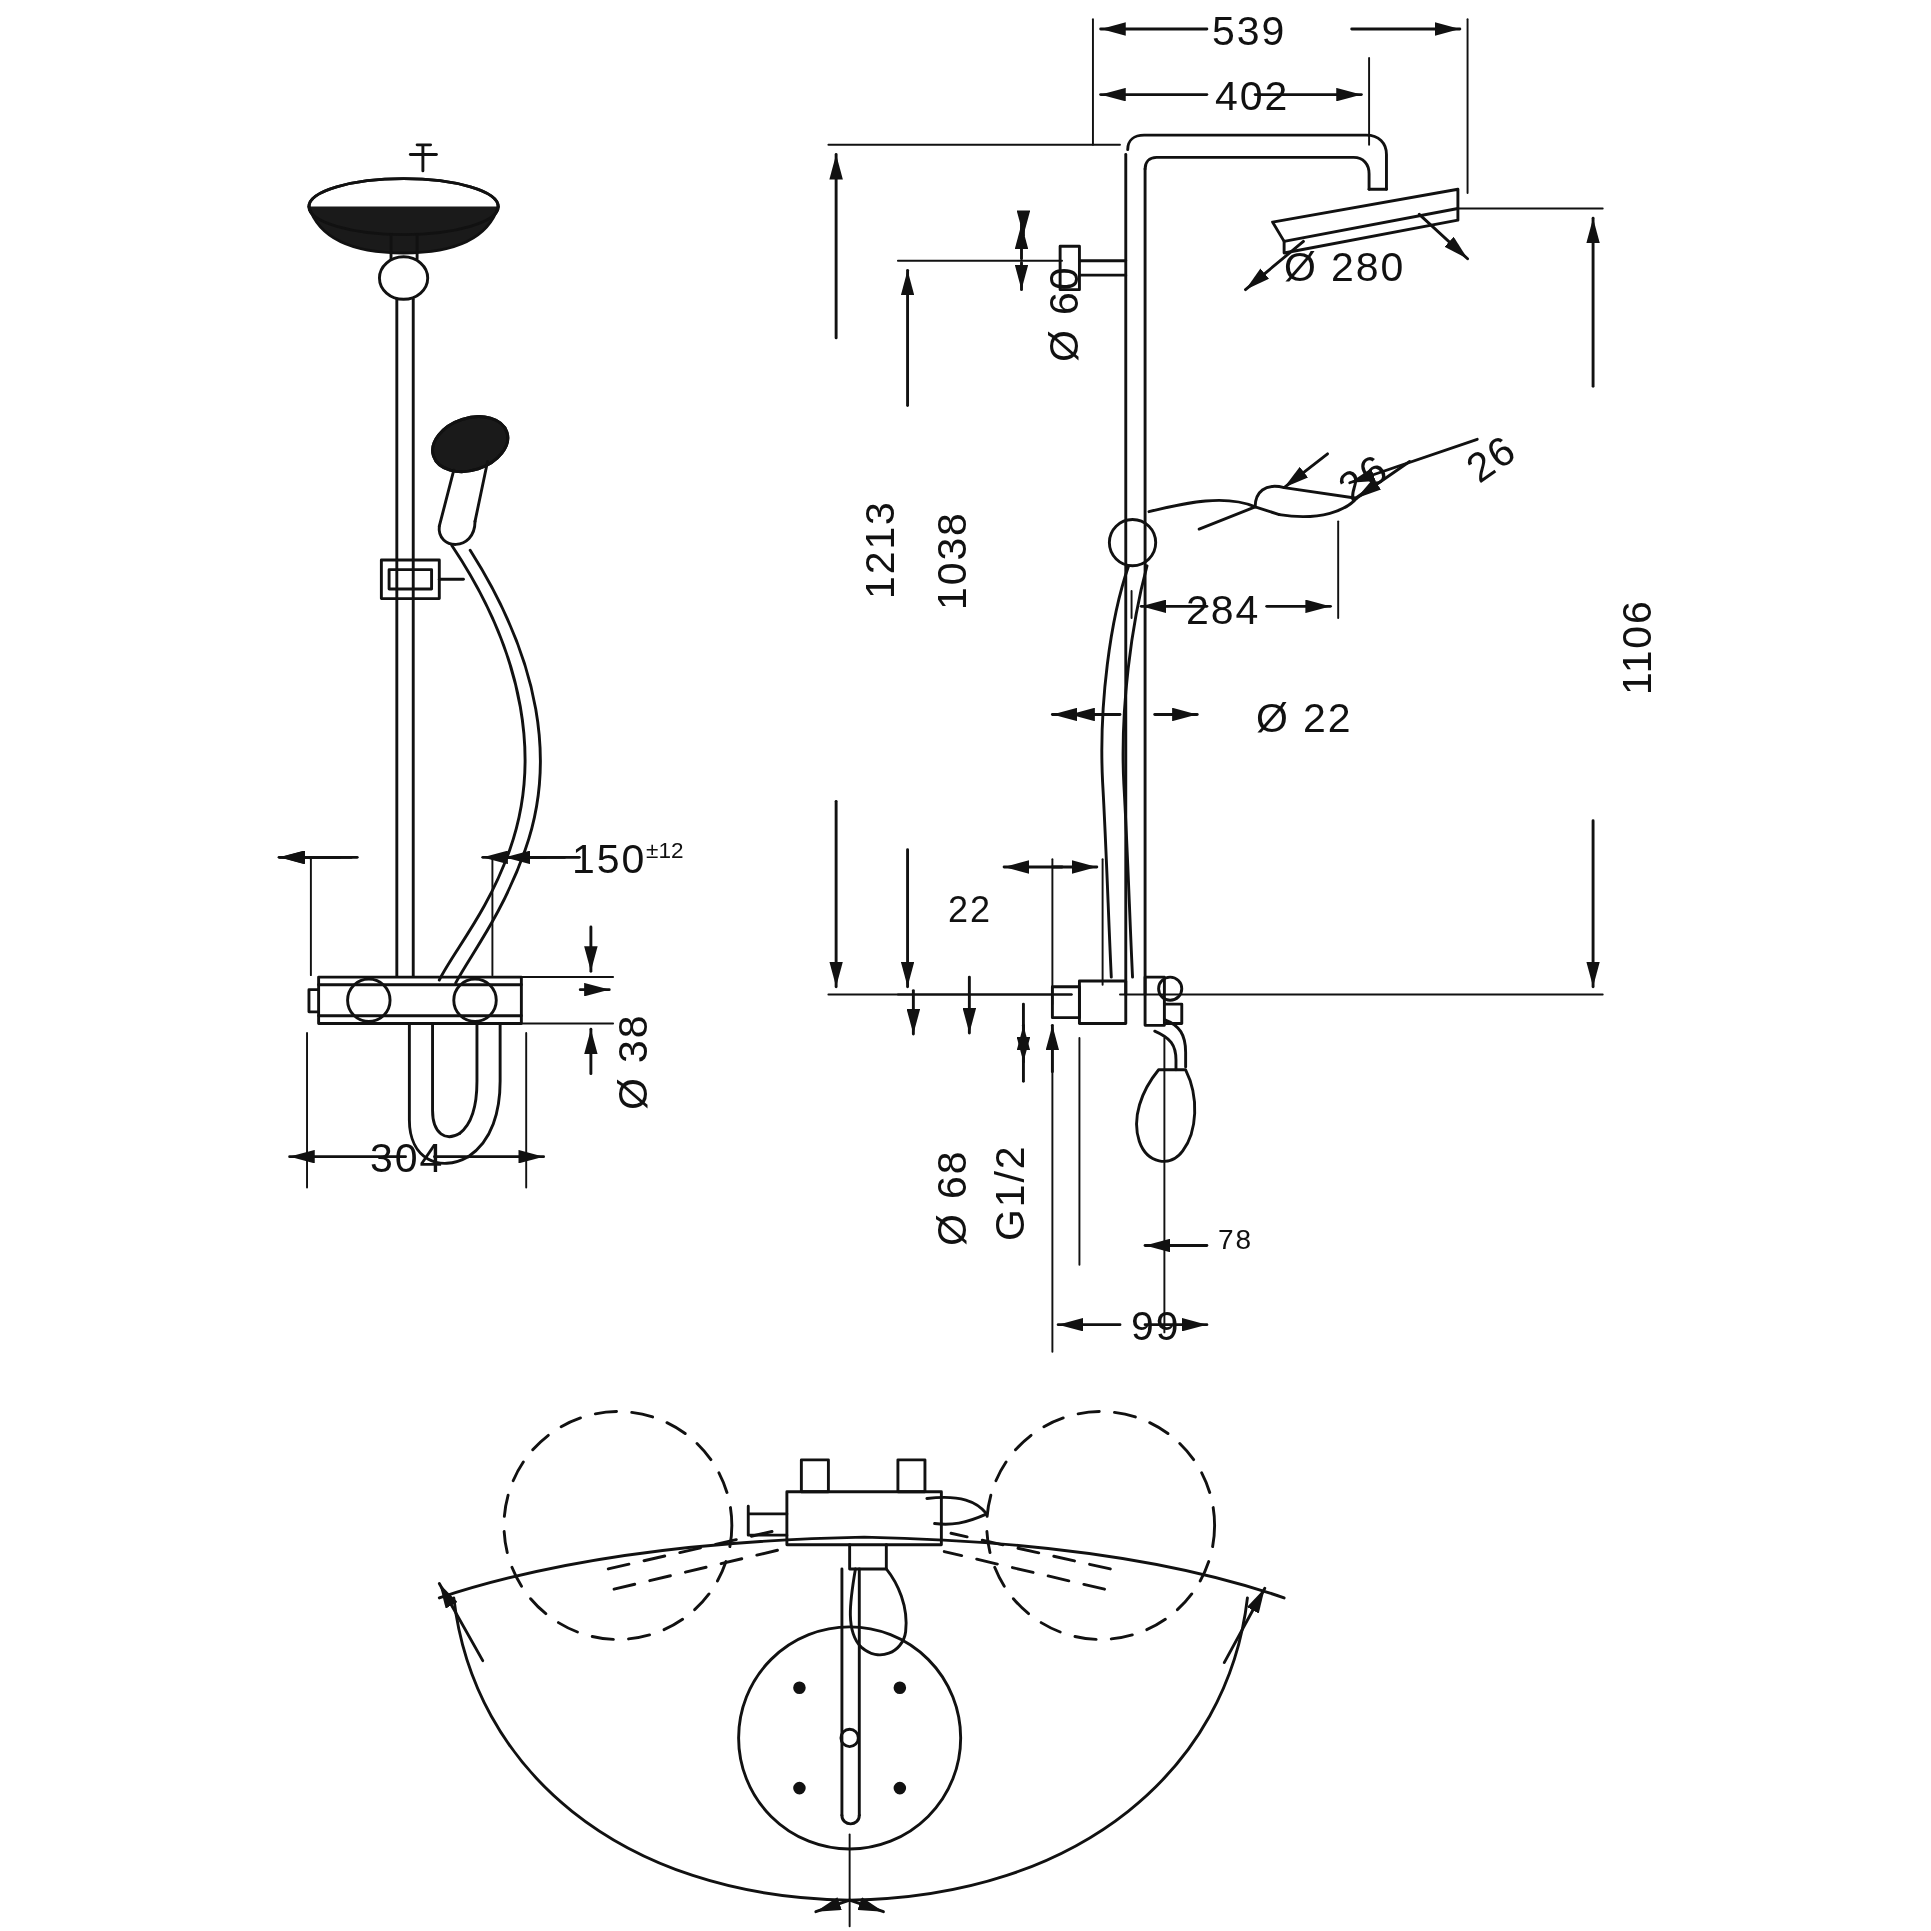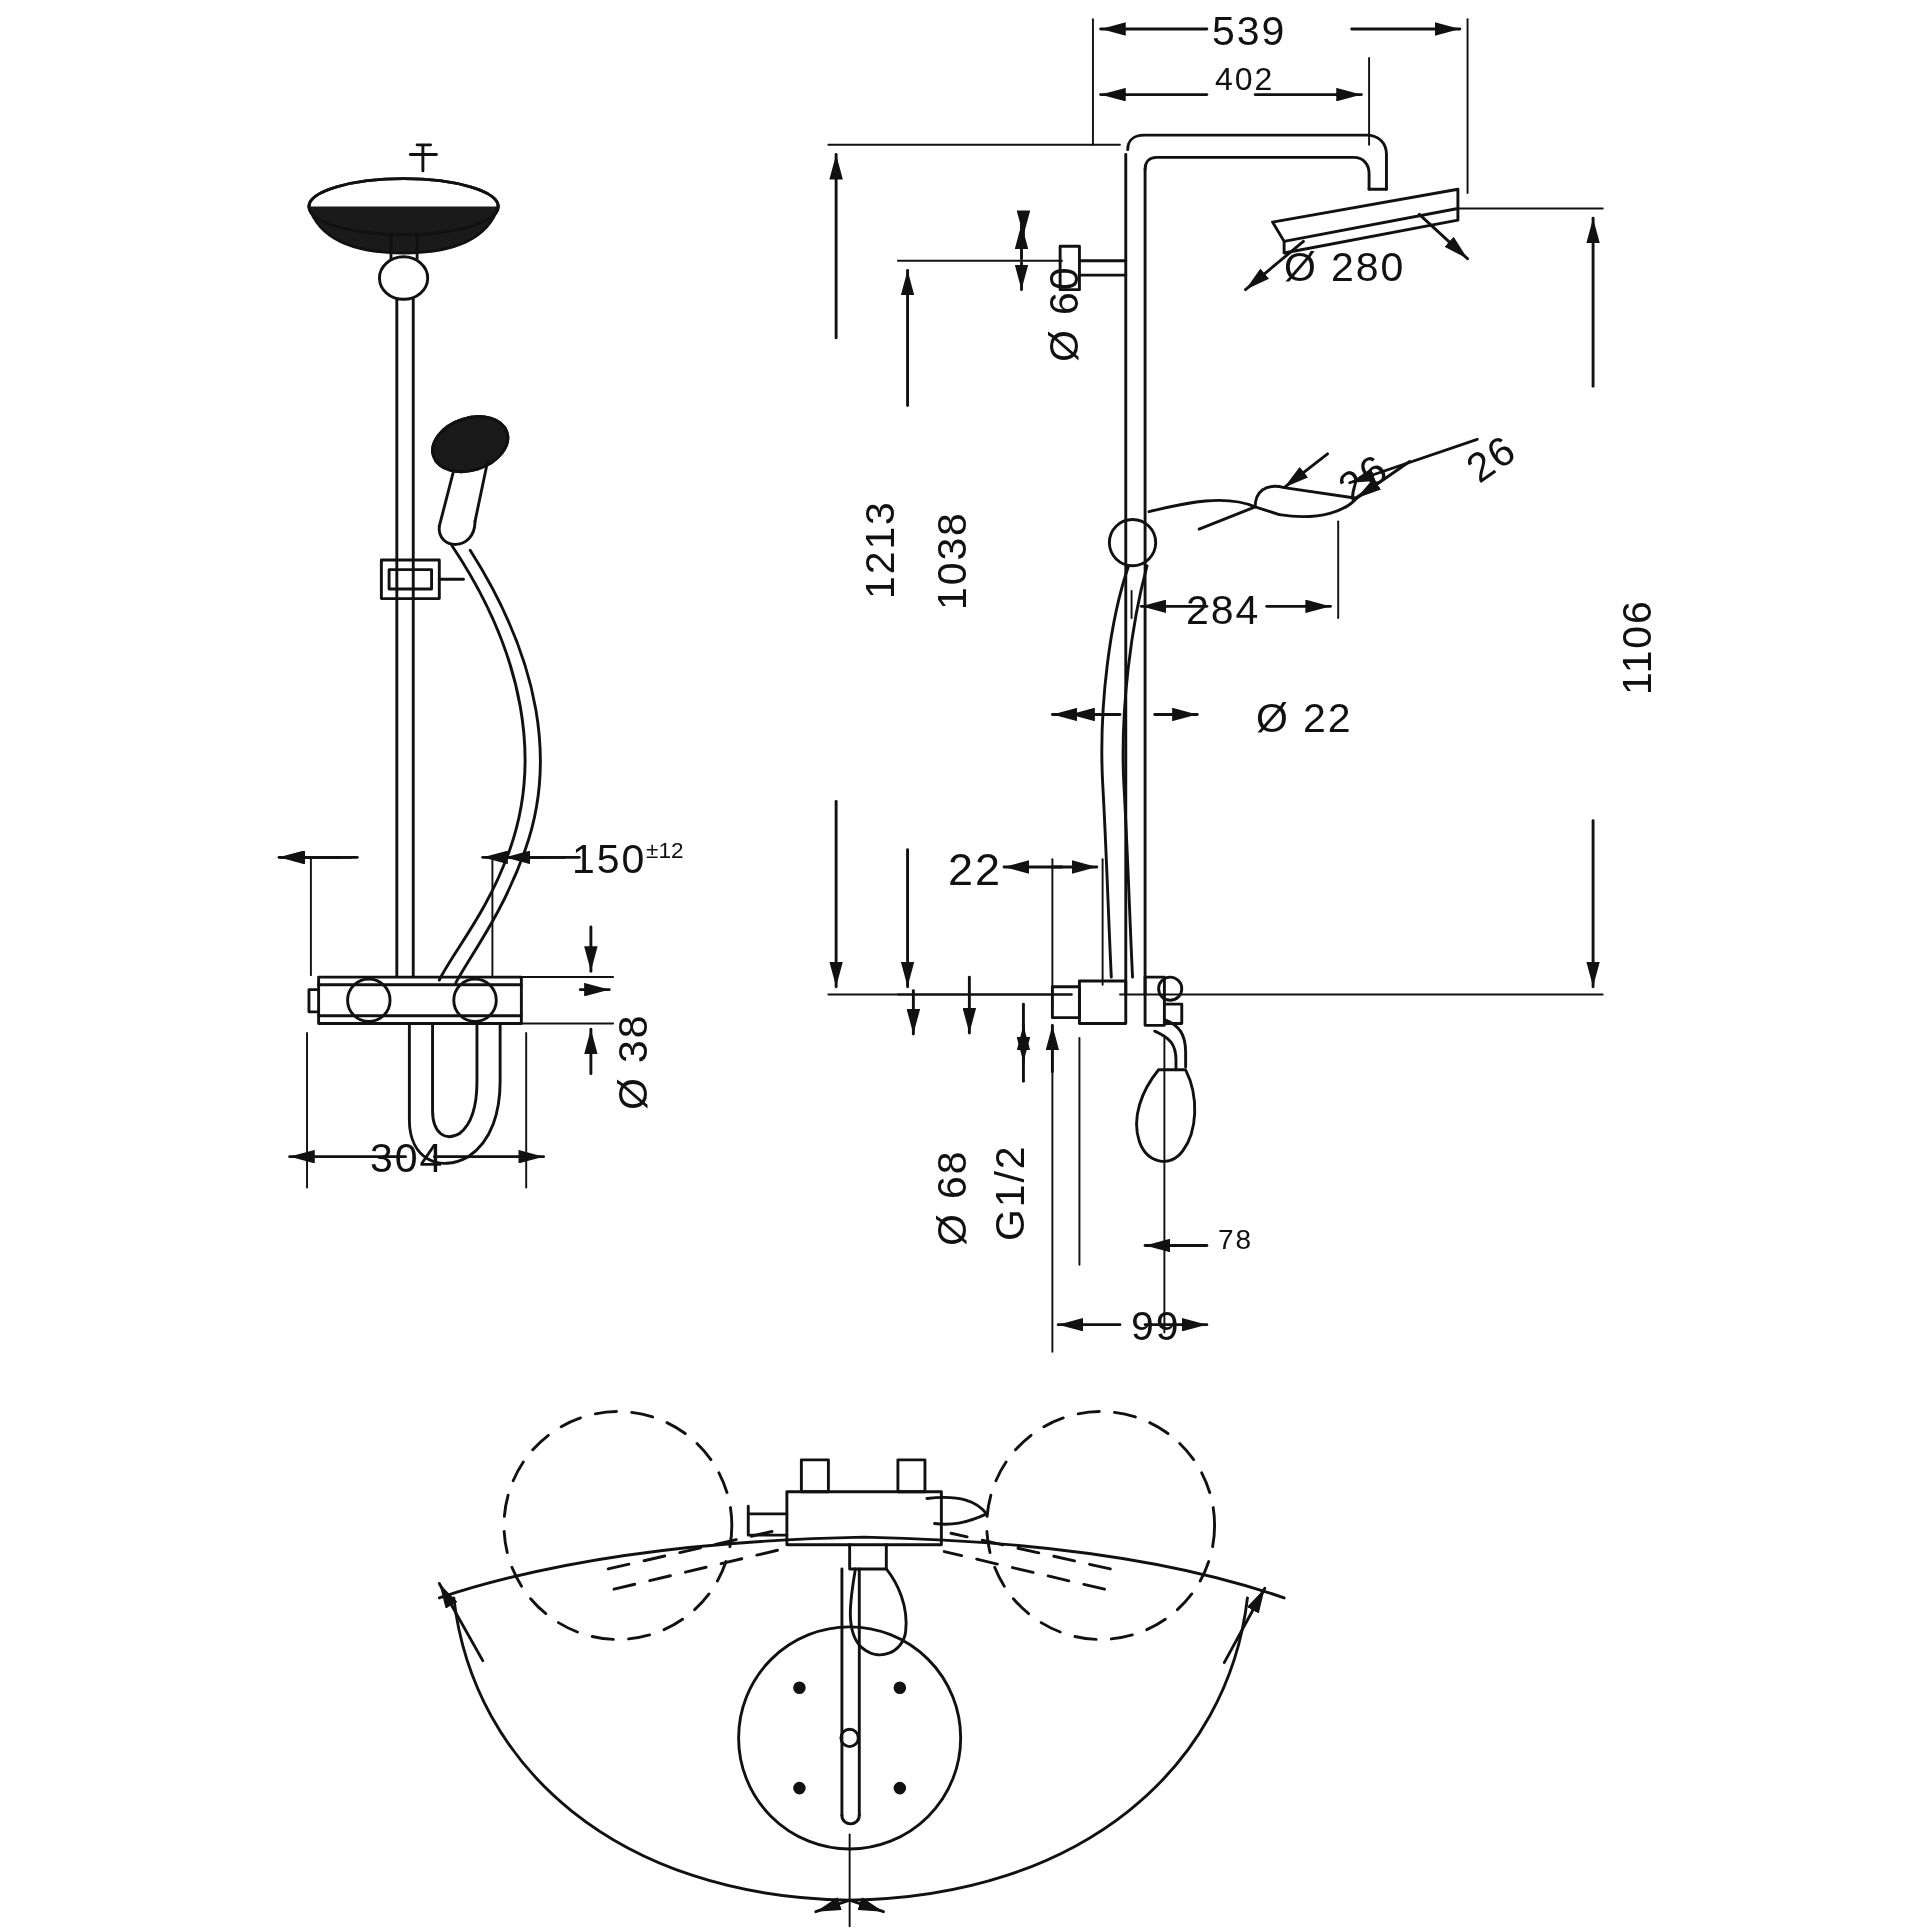--- a/index.html
+++ b/index.html
@@ -206,36 +206,36 @@
 
       <path d="M455,1640 L500,1720" marker-start="url(#arrL)"></path>
       <path d="M1310,1645 L1268,1722" marker-start="url(#arrL)"></path>
       <path d="M845,1980 L880,1968" marker-start="url(#arrL)"></path>
       <path d="M915,1980 L880,1968" marker-start="url(#arrL)"></path>
       <path d="M880,1900 L880,1995" stroke-width="2"></path>
     </g>
   </svg>
 
   <div class="dimlabel" style="left:1212px;top:7.7px;font-size:41px;">539</div>
-  <div class="dimlabel" style="left:1215px;top:61px;font-size:32px;text-align:center;">402</div>
+  <div class="dimlabel" style="left:1215px;top:73px;font-size:41px;text-align:center;">402</div>
 
   <div class="dimlabel" style="left:1284px;top:244px;font-size:41px;text-align:right;">Ø 280</div>
 
   <div class="dimlabel vert" style="left:1041px;top:362px;font-size:41px;transform:rotate(-90deg);">Ø 60</div>
 
   <div class="dimlabel vert" style="left:857px;top:599px;font-size:41px;transform:rotate(-90deg);">1213</div>
   <div class="dimlabel vert" style="left:929px;top:610px;font-size:41px;transform:rotate(-90deg);">1038</div>
   <div class="dimlabel vert" style="left:1614px;top:695px;font-size:41px;transform:rotate(-90deg);">1106</div>
 
   <div class="dimlabel" style="left:1330px;top:473px;font-size:41px;transform:rotate(-35deg);transform-origin:left top;">26</div>
   <div class="dimlabel" style="left:1458px;top:454px;font-size:41px;transform:rotate(-35deg);transform-origin:left top;">26</div>
 
   <div class="dimlabel" style="left:1186px;top:587px;font-size:41px;">284</div>
   <div class="dimlabel" style="left:1256px;top:695px;font-size:41px;">Ø 22</div>
-  <div class="dimlabel" style="left:948px;top:844px;font-size:45px;">22</div>
+  <div class="dimlabel" style="left:948px;top:889px;font-size:36px;">22</div>
 
   <div class="dimlabel" style="left:572px;top:836px;font-size:41px;">
     <span>150</span><span class="sup">±12</span>
   </div>
 
   <div class="dimlabel vert" style="left:610px;top:1110px;font-size:41px;transform:rotate(-90deg);">Ø 38</div>
   <div class="dimlabel" style="left:348px;top:1135px;font-size:41px;margin-left:22px;">304</div>
 
   <div class="dimlabel vert" style="left:929px;top:1246px;font-size:41px;transform:rotate(-90deg);">Ø 68</div>
   <div class="dimlabel vert" style="left:987px;top:1241px;font-size:41px;transform:rotate(-90deg);">G1/2</div>

